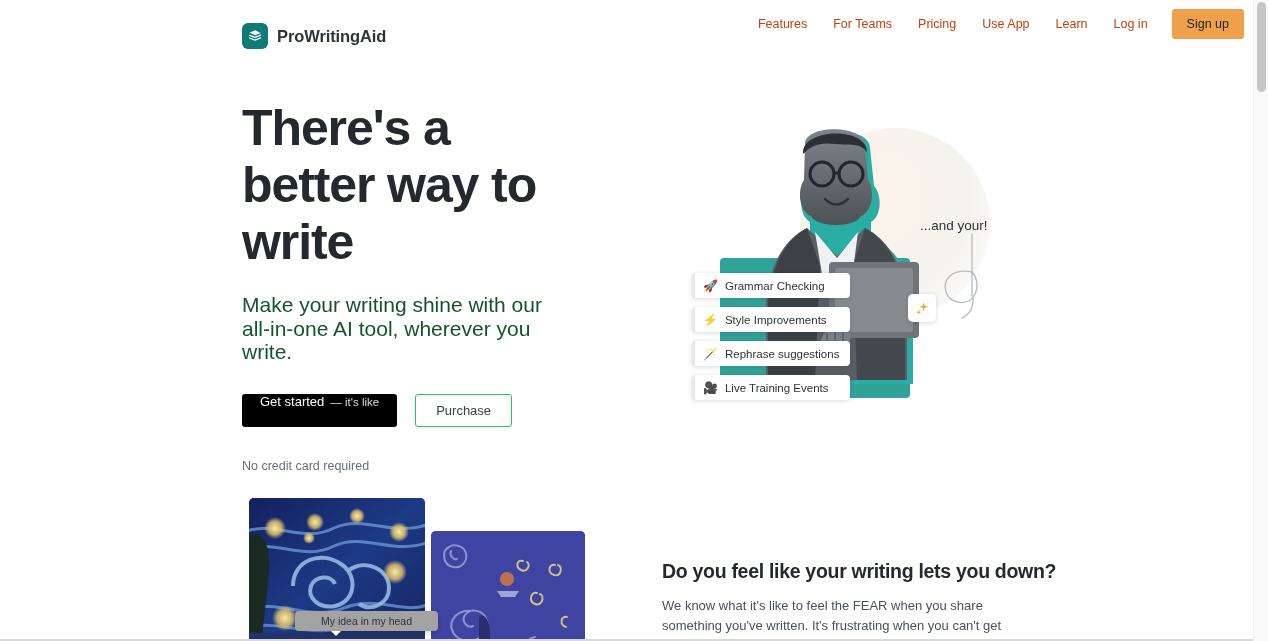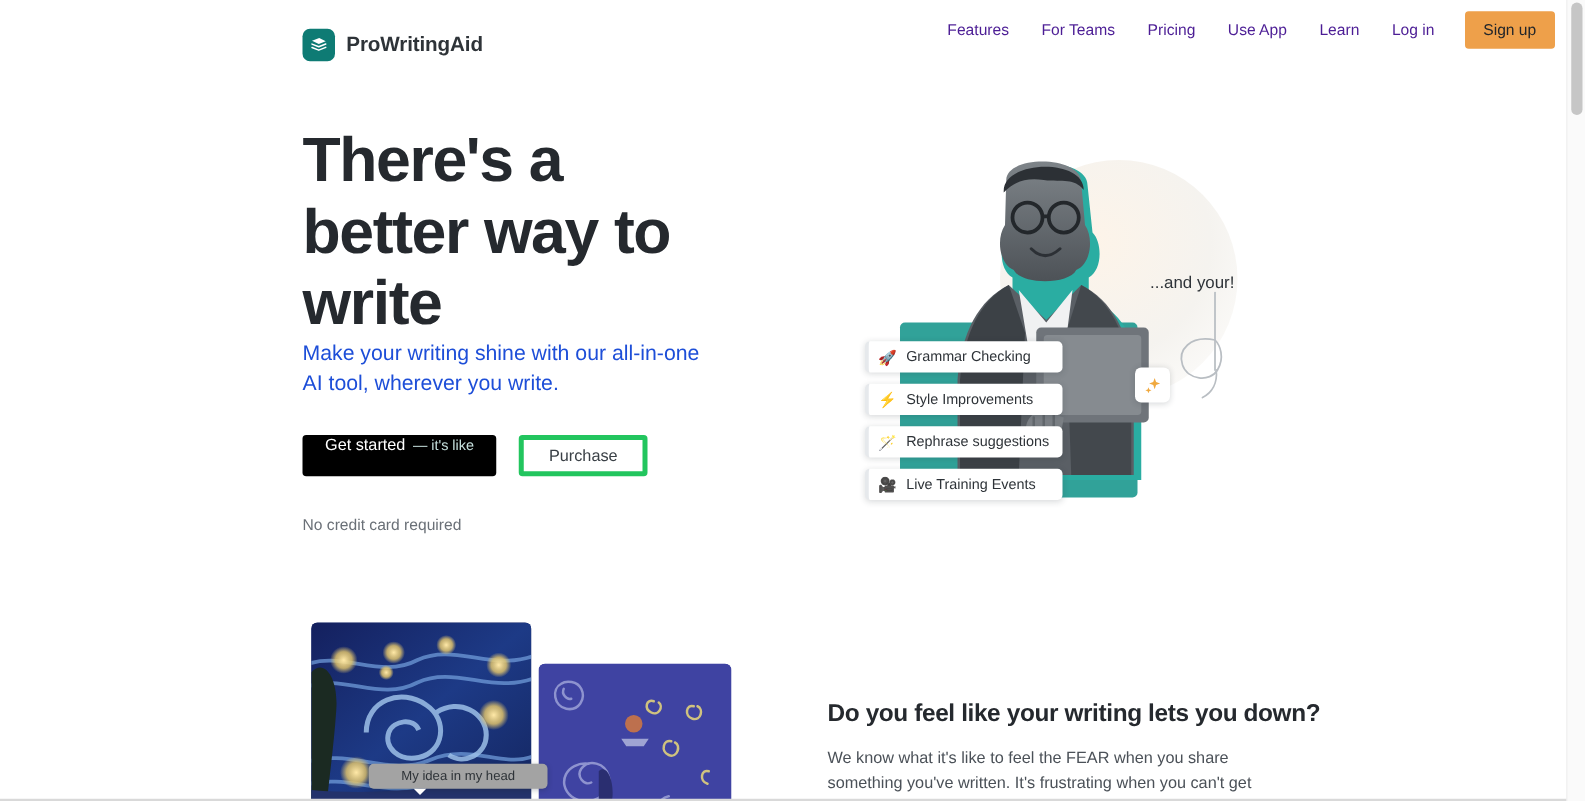--- a/index.html
+++ b/index.html
@@ -71,21 +71,21 @@
     right: 12px;
     top: 0;
     height: 48px;
     display: flex;
     align-items: center;
     gap: 0;
   }
 
   .nav-link {
     font-size: 12.5px;
-    color: #4c1d95;
+    color: #c2410c;
     text-decoration: none;
     padding: 0 13px;
     line-height: 48px;
     white-space: nowrap;
   }
 
   .signup-btn {
     margin-left: 11px;
     background: #eea04a;
     color: #22262a;
@@ -117,23 +117,24 @@
   .hero-title {
     font-size: 50px;
     line-height: 57px;
     font-weight: bold;
     color: #25292e;
     letter-spacing: -1.1px;
     max-width: 340px;
   }
 
   .hero-sub {
-    font-size: 17px;
+    margin-top: 22px;
+    font-size: 21px;
     line-height: 23.5px;
-    color: #1d4ed8;
+    color: #14532d;
     max-width: 330px;
   }
 
   .hero-actions {
     margin-top: 30px;
     display: flex;
     align-items: center;
     gap: 18px;
   }
 
@@ -153,21 +154,21 @@
     white-space: nowrap;
   }
   .btn-primary .sub {
     font-size: 11.5px;
     color: #c6e0dd;
   }
 
   .btn-outline {
     background: #ffffff;
     color: #3a4046;
-    border: 4px solid #22c55e;
+    border: 1px solid #22c55e;
     border-radius: 3px;
     height: 33px;
     padding: 0 20px;
     font-size: 13px;
     font-family: inherit;
     cursor: pointer;
     white-space: nowrap;
   }
 
   .hero-note {

